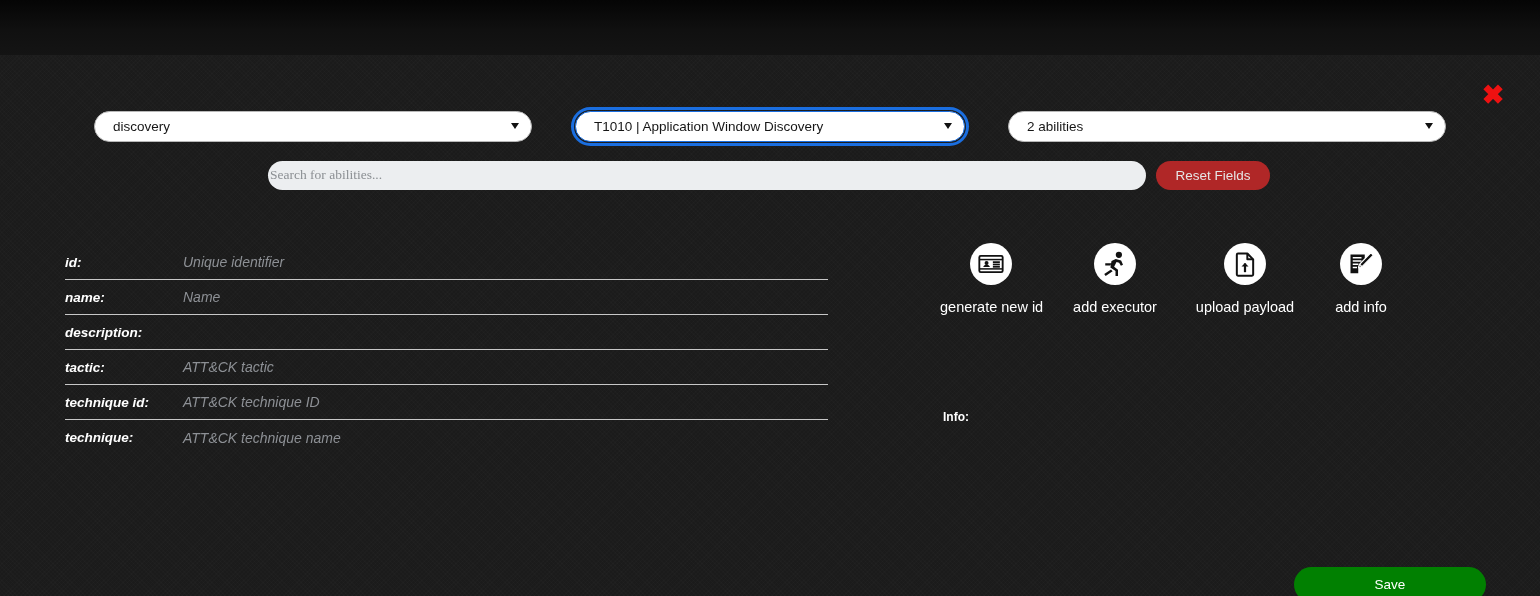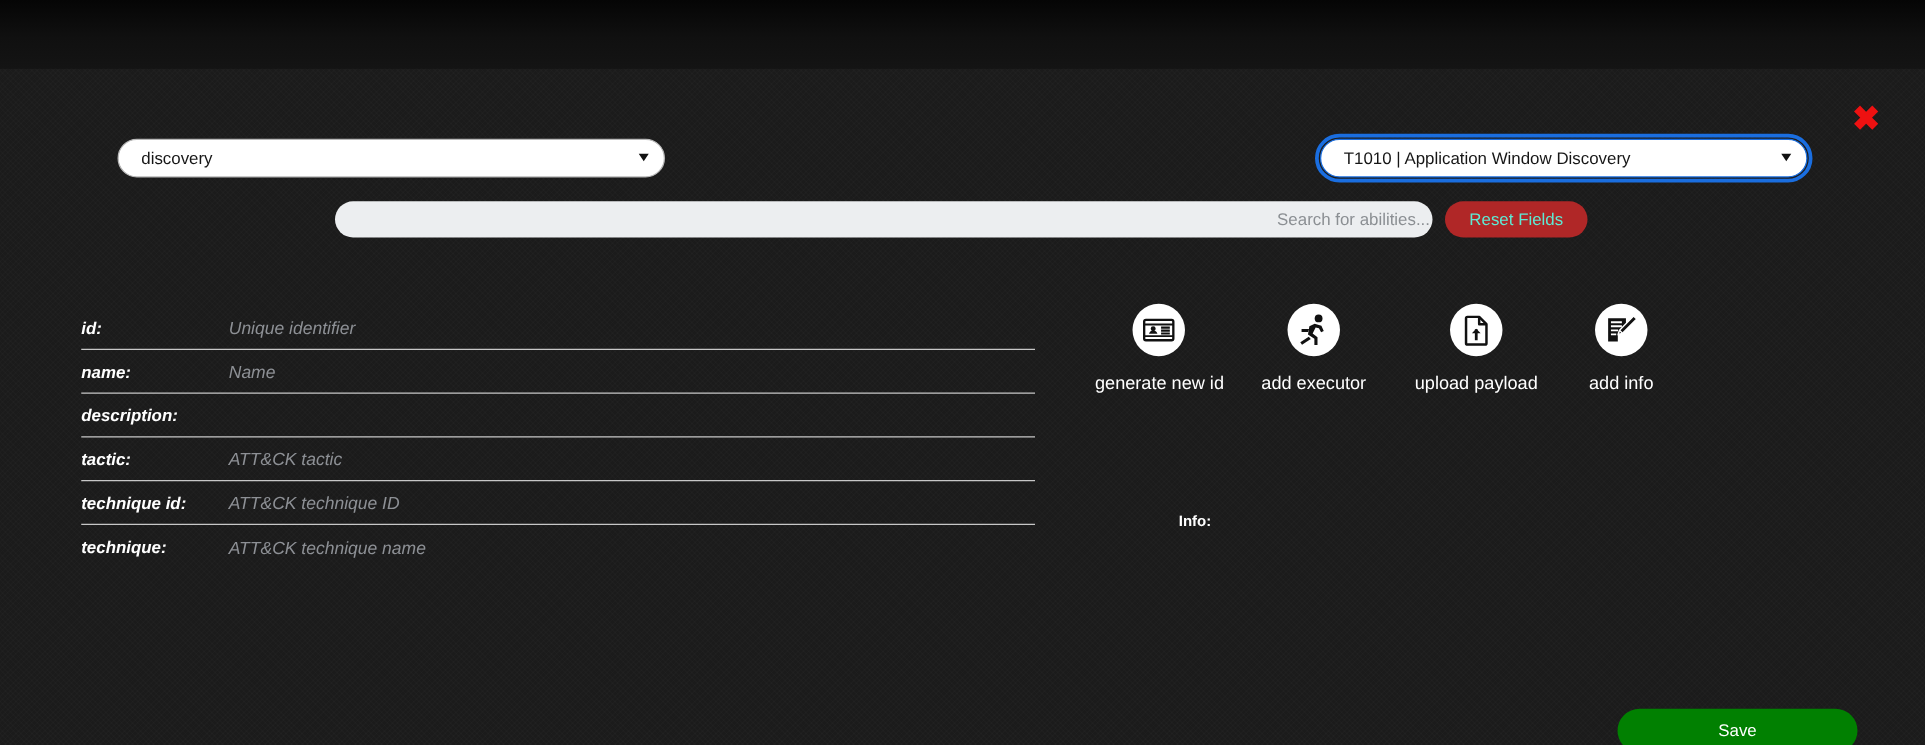--- a/index.html
+++ b/index.html
@@ -79,33 +79,33 @@
   
   .search-row {
     position: absolute; left: 268px; top: 105px;
     width: 1002px; height: 30px;
     display: flex; align-items: center;
   }
   .search-input {
     width: 878px; height: 29px;
     background: #eceef0;
     border: none; border-radius: 15px;
-    text-align: right;
+    text-align: left;
     font-size: 13.5px;
     color: #737373;
-    font-family: Liberation Sans, sans-serif;
+    font-family: Liberation Serif, serif;
     outline: none;
   }
   .search-input::placeholder { color: #8b8f93; }
   .reset-btn {
     margin-left: 10px;
     width: 114px; height: 29px;
     background: #b02727;
     border: none; border-radius: 15px;
-    color: #5eead4;
+    color: #e5e5e5;
     font-size: 13.5px;
     font-family: "Liberation Sans", sans-serif;
     cursor: pointer;
   }
 
   
   .fields {
     position: absolute; left: 65px; top: 190px;
     width: 763px;
     font-style: italic;
@@ -127,21 +127,21 @@
   }
   .fval {
     flex: 1;
     color: #8d9095;
     font-size: 14px;
     padding: 6px 0;
   }
 
   
   .actions {
-    position: absolute; left: 876px; top: 188px;
+    position: absolute; left: 940px; top: 188px;
     width: 500px; height: 100px;
   }
   .action {
     position: absolute;
     top: 0;
     text-align: center;
     cursor: pointer;
     user-select: none;
   }
   .action .circle {
@@ -196,20 +196,24 @@
       <div class="sel w1">
         <span>discovery</span>
         <span class="caret"></span>
       </div>
 
       <div class="sel w2 focused">
         <span>T1010 | Application Window Discovery</span>
         <span class="caret"></span>
       </div>
 
+      <div class="sel w3">
+        <span>2 abilities</span>
+        <span class="caret"></span>
+      </div>
 
     </div>
 
     <div class="search-row">
       <input class="search-input" type="text" placeholder="Search for abilities..." style="">
       <button class="reset-btn">Reset Fields</button>
     </div>
 
     <div class="fields">
 

